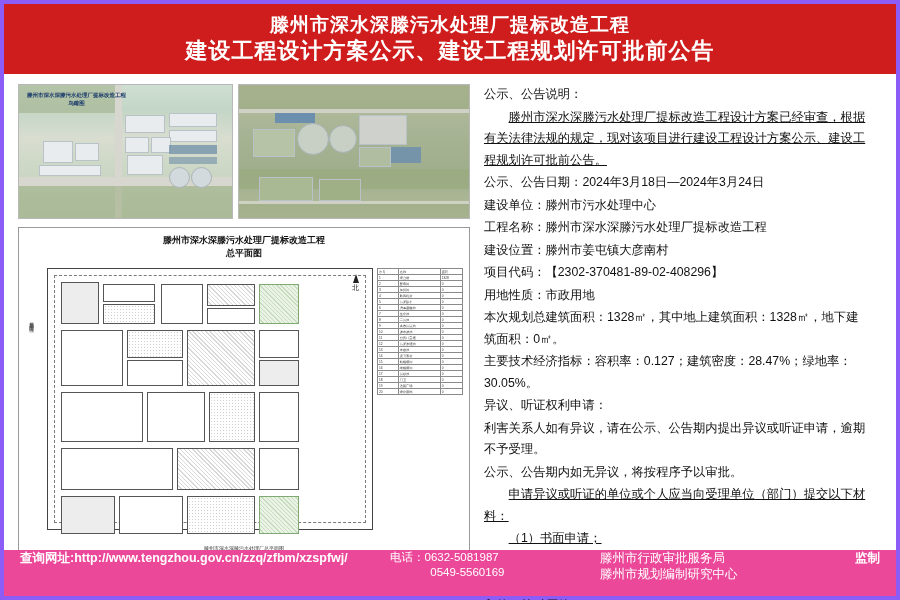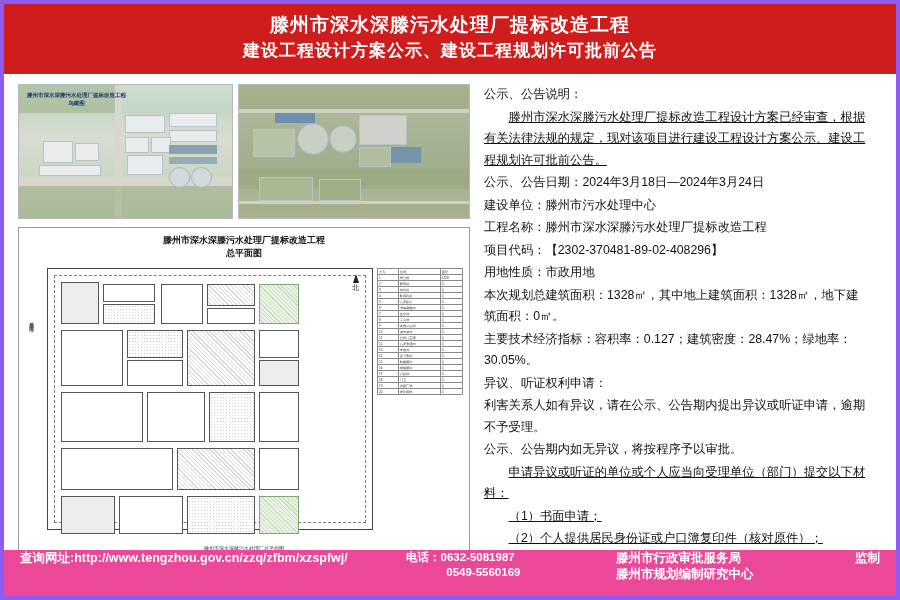--- a/index.html
+++ b/index.html
@@ -28,21 +28,21 @@
     text-align: center;
     padding: 8px 0 10px 0;
   }
   .header .line1 {
     font-size: 19px;
     font-weight: bold;
     letter-spacing: 1px;
     line-height: 26px;
   }
   .header .line2 {
-    font-size: 17px;
+    font-size: 22px;
     font-weight: bold;
     letter-spacing: 1px;
     line-height: 26px;
   }
   
   .content {
     display: flex;
     padding: 10px 14px 0 14px;
     box-sizing: border-box;
     height: 488px;
@@ -240,29 +240,28 @@
     padding: 0 16px;
   }
   .footer .site {
     flex: 0 0 370px;
     font-size: 12.5px;
     font-weight: bold;
   }
   .footer .phones {
     flex: 0 0 210px;
     font-size: 11.5px;
-    font-weight: bold;
+    font-weight: normal;
     line-height: 15px;
-    margin-left: 16px;
   }
   .footer .phones .p1 { white-space: nowrap; }
   .footer .org {
     flex: 1;
     font-size: 12.5px;
-    font-weight: bold;
+    font-weight: normal;
     line-height: 16px;
     text-align: left;
   }
   .footer .supervise {
     flex: 0 0 60px;
     font-size: 12.5px;
     font-weight: bold;
     text-align: right;
   }
 </style>
@@ -486,20 +485,21 @@
         <div class="sp-footer">滕州市深水深滕污水处理厂总平面图</div>
       </div>
     </div>
 
     <div class="right-col">
       <p>公示、公告说明：</p>
       <p class="indent2">滕州市深水深滕污水处理厂提标改造工程设计方案已经审查，根据有关法律法规的规定，现对该项目进行建设工程设计方案公示、建设工程规划许可批前公告。</p>
       <p>公示、公告日期：2024年3月18日—2024年3月24日</p>
       <p>建设单位：滕州市污水处理中心</p>
       <p>工程名称：滕州市深水深滕污水处理厂提标改造工程</p>
+      <p>建设位置：滕州市姜屯镇大彦南村</p>
       <p>项目代码：【2302-370481-89-02-408296】</p>
       <p>用地性质：市政用地</p>
       <p>本次规划总建筑面积：1328㎡，其中地上建筑面积：1328㎡，地下建筑面积：0㎡。</p>
       <p>主要技术经济指标：容积率：0.127；建筑密度：28.47%；绿地率：30.05%。</p>
       <p>异议、听证权利申请：</p>
       <p>利害关系人如有异议，请在公示、公告期内提出异议或听证申请，逾期不予受理。</p>
       <p>公示、公告期内如无异议，将按程序予以审批。</p>
       <p class="indent2">申请异议或听证的单位或个人应当向受理单位（部门）提交以下材料：</p>
       <p class="indent2">（1）书面申请；</p>
       <p class="indent2">（2）个人提供居民身份证或户口簿复印件（核对原件）；</p>

